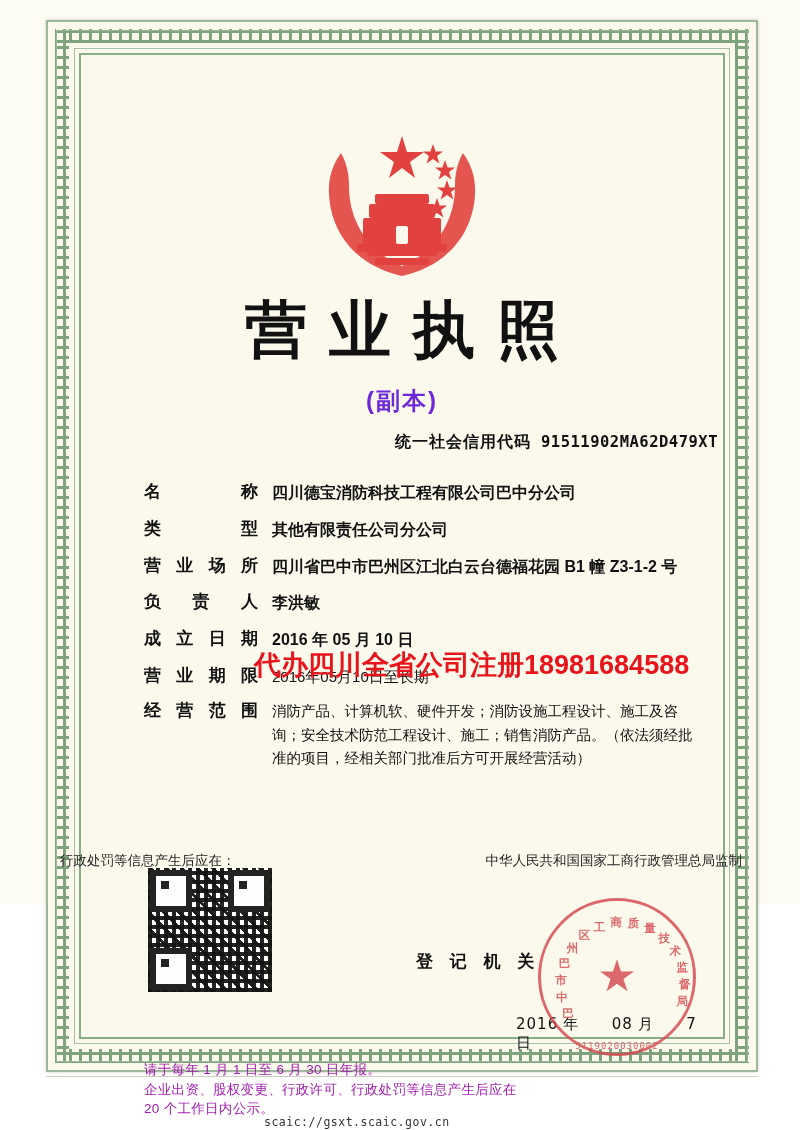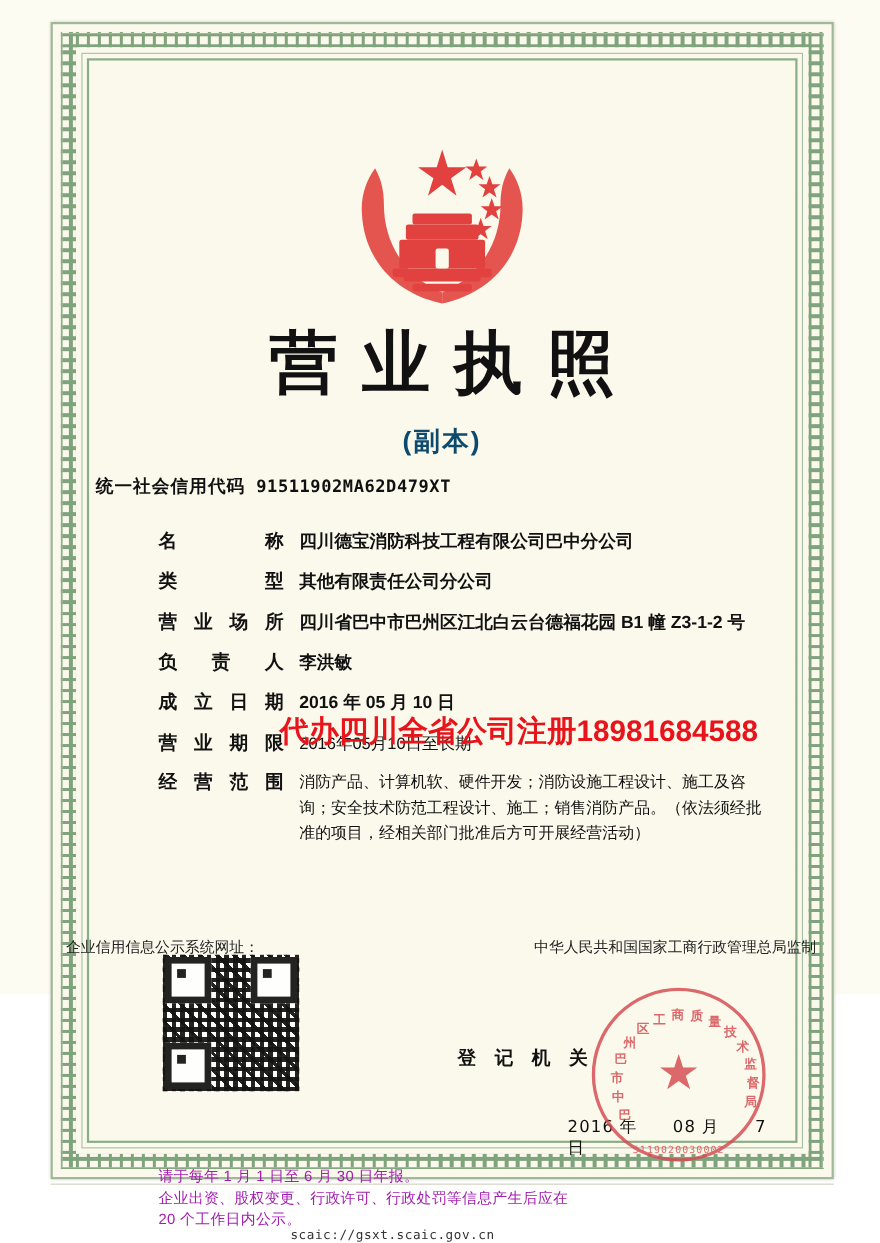--- a/index.html
+++ b/index.html
@@ -97,28 +97,28 @@
     text-indent: 22px;
     color: #111;
   }
   .sub-title {
     position: absolute;
     top: 325px;
     left: 0; right: 0;
     text-align: center;
     font-size: 24px;
     font-weight: bold;
-    color: #0c4a6e;
+    color: #6d28d9;
     letter-spacing: 2px;
   }
   .credit-row {
     position: absolute;
     top: 372px;
-    left: 1px; right: 0;
-    text-align: left;
+    left: 16px; right: 0;
+    text-align: right;
     font-size: 16px;
     font-weight: bold;
     color: #111;
     letter-spacing: 1px;
   }
   .credit-row .code {
     font-family: "DejaVu Sans Mono", monospace;
     font-size: 15.5px;
     letter-spacing: .5px;
     margin-left: 10px;
@@ -492,17 +492,17 @@
       </div>
 
       <div class="gsxt-url">scaic://gsxt.scaic.gov.cn</div>
 
     </div>
   </div>
 
   <div class="hline"></div>
 
   <div class="bottom-bar">
-    <div class="bottom-left">企业信用信息公示系统网址：</div>
+    <div class="bottom-left">行政处罚等信息产生后应在：</div>
     <div class="bottom-right">中华人民共和国国家工商行政管理总局监制</div>
   </div>
 
 </div>
 
 </body></html>

